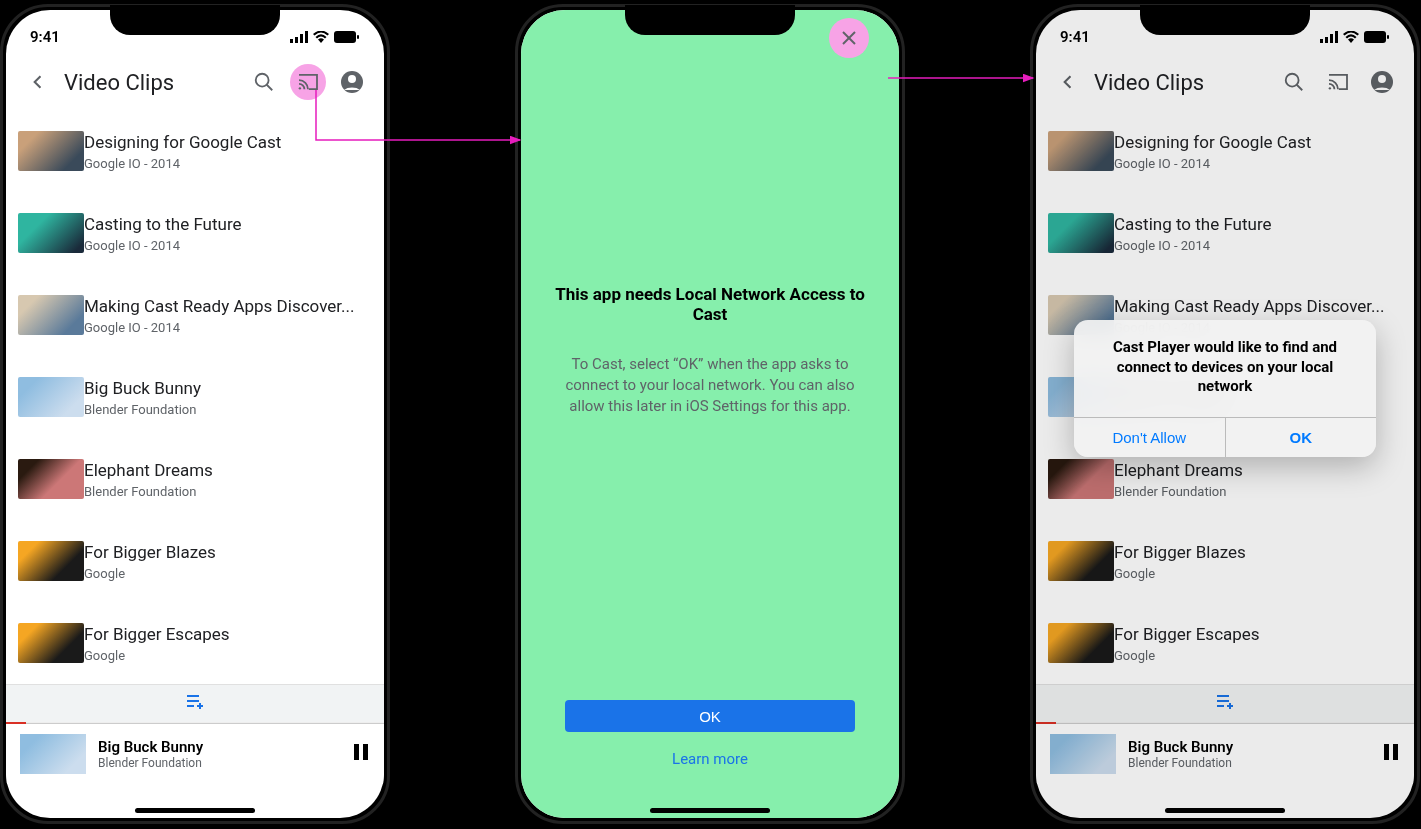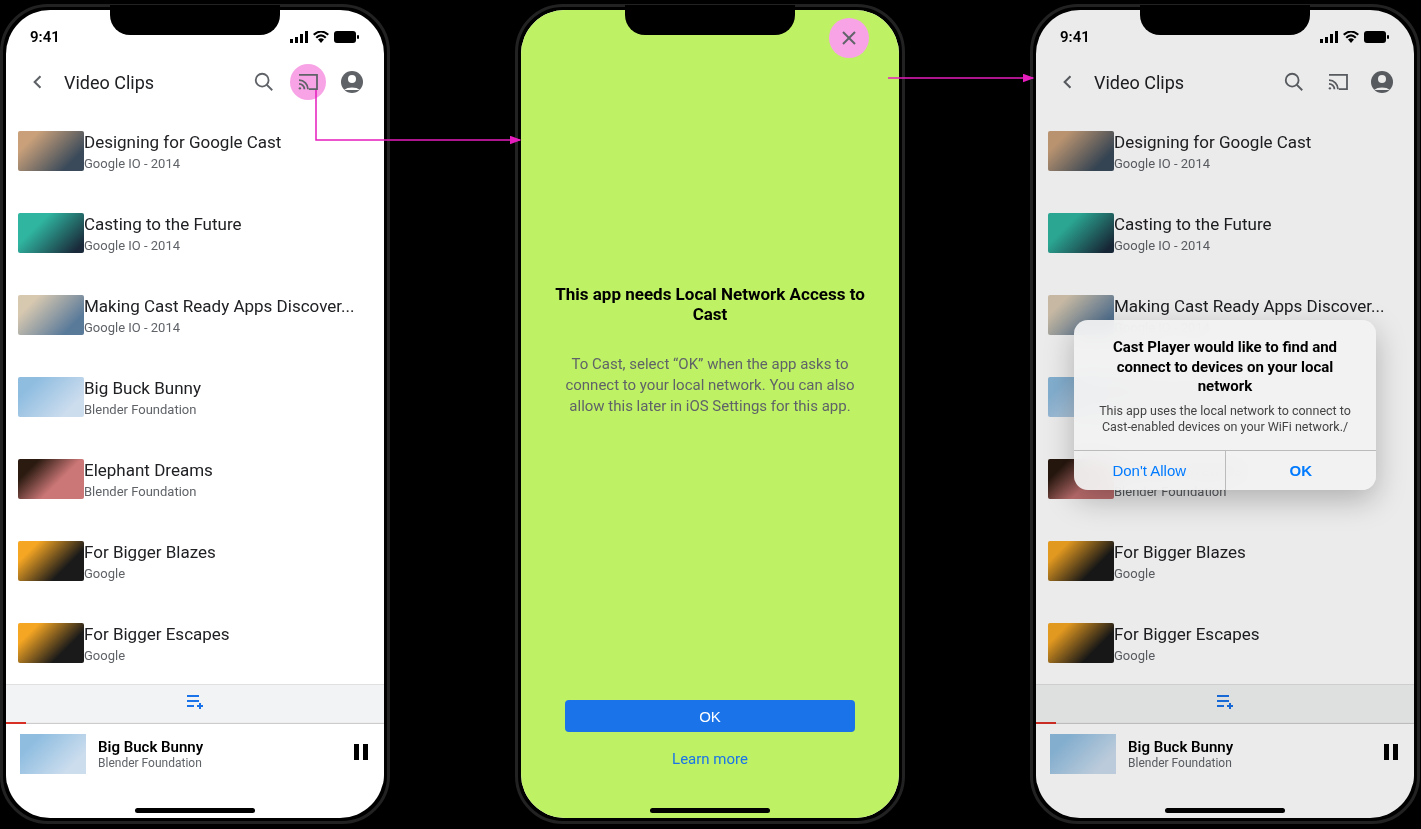--- a/index.html
+++ b/index.html
@@ -45,21 +45,21 @@
     font-size: 15px;
   }
   .status-right { display: flex; gap: 5px; align-items: center; }
   .signal, .wifi, .battery { display: inline-block; }
   .signal svg, .wifi svg, .battery svg { display: block; }
   .app-bar {
     display: flex; align-items: center; gap: 8px;
     padding: 10px 14px;
     height: 56px;
   }
-  .app-title { flex: 1; font-size: 18px; font-weight: 400; color: #202124; }
+  .app-title { flex: 1; font-size: 22px; font-weight: 400; color: #202124; }
   .icon-btn {
     width: 36px; height: 36px; display: flex; align-items: center; justify-content: center;
     color: #5f6368;
     border-radius: 50%;
   }
   .highlight-pink { background: #f7a3e6; }
   .list { }
   .list-item {
     display: flex; align-items: center; 
     padding: 8px 12px; height: 82px;
@@ -99,21 +99,21 @@
   .mini-thumb { width: 66px; height: 40px; background: linear-gradient(135deg,#8fbde0 20%,#cde 80%); }
   .mini-text { flex:1; }
   .mini-title { font-size: 15px; font-weight: 600; }
   .mini-sub { font-size: 12px; color: #5f6368; }
   .home-indicator {
     position: absolute; bottom: 5px; left: 50%; transform: translateX(-50%);
     width: 120px; height: 5px; background: #000; border-radius: 3px;
   }
   
   .interstitial {
-    position: absolute; inset: 0; background: #bef264;
+    position: absolute; inset: 0; background: #86efac;
     display: flex; flex-direction: column;
     padding: 0 30px;
   }
   .interstitial .close-row { display:flex; justify-content:flex-end; padding: 8px 0 0 0;}
   .close-btn { width:40px; height:40px; border-radius:50%; background:#f7a3e6; display:flex;align-items:center;justify-content:center;}
   .interstitial-body { flex:1; display:flex; flex-direction:column; justify-content:center; align-items:center; text-align:center; margin-top:-40px;}
   .inter-title { font-size: 17px; font-weight: 700; margin-bottom: 30px; }
   .inter-p { font-size: 15px; color:#5f6368; line-height:1.4; margin-bottom:18px; max-width: 340px;}
   .interstitial-actions { padding-bottom: 50px; display:flex; flex-direction:column; gap:18px; align-items:center;}
   .ok-btn { background:#1a73e8; color:#fff; border:none; border-radius:4px; width:290px; height:32px; font-size:15px; font-weight:500;}
@@ -455,21 +455,20 @@
             <rect x="2" y="2" width="5" height="16"></rect>
             <rect x="11" y="2" width="5" height="16"></rect>
           </svg></span>
     </div>
 
     <div class="dim-overlay"></div>
 
     <div class="ios-alert">
       <div class="alert-body">
         <div class="alert-title">Cast Player would like to find and connect to devices on your local network</div>
-        <div class="alert-msg">This app uses the local network to connect to Cast-enabled devices on your WiFi network./</div>
       </div>
       <div class="alert-btns">
         <button class="alert-btn">Don't Allow</button>
         <button class="alert-btn">OK</button>
       </div>
     </div>
 
     <div class="home-indicator"></div>
   </div>
 </div>

